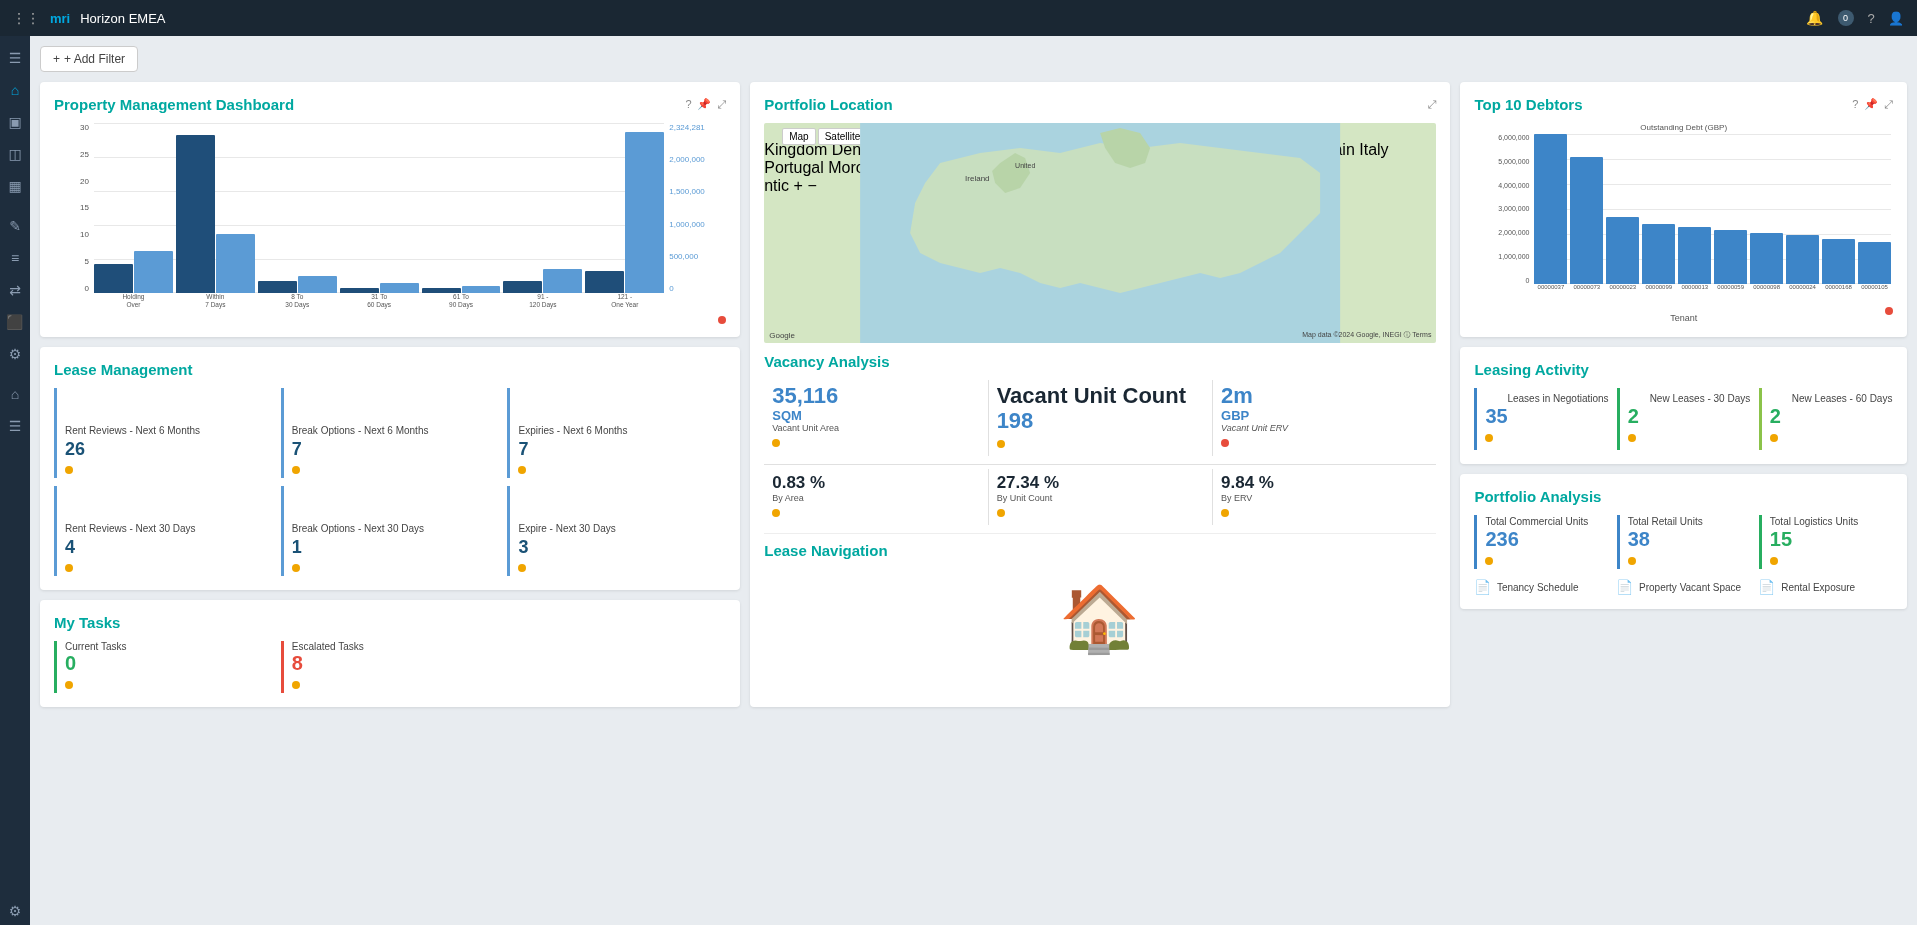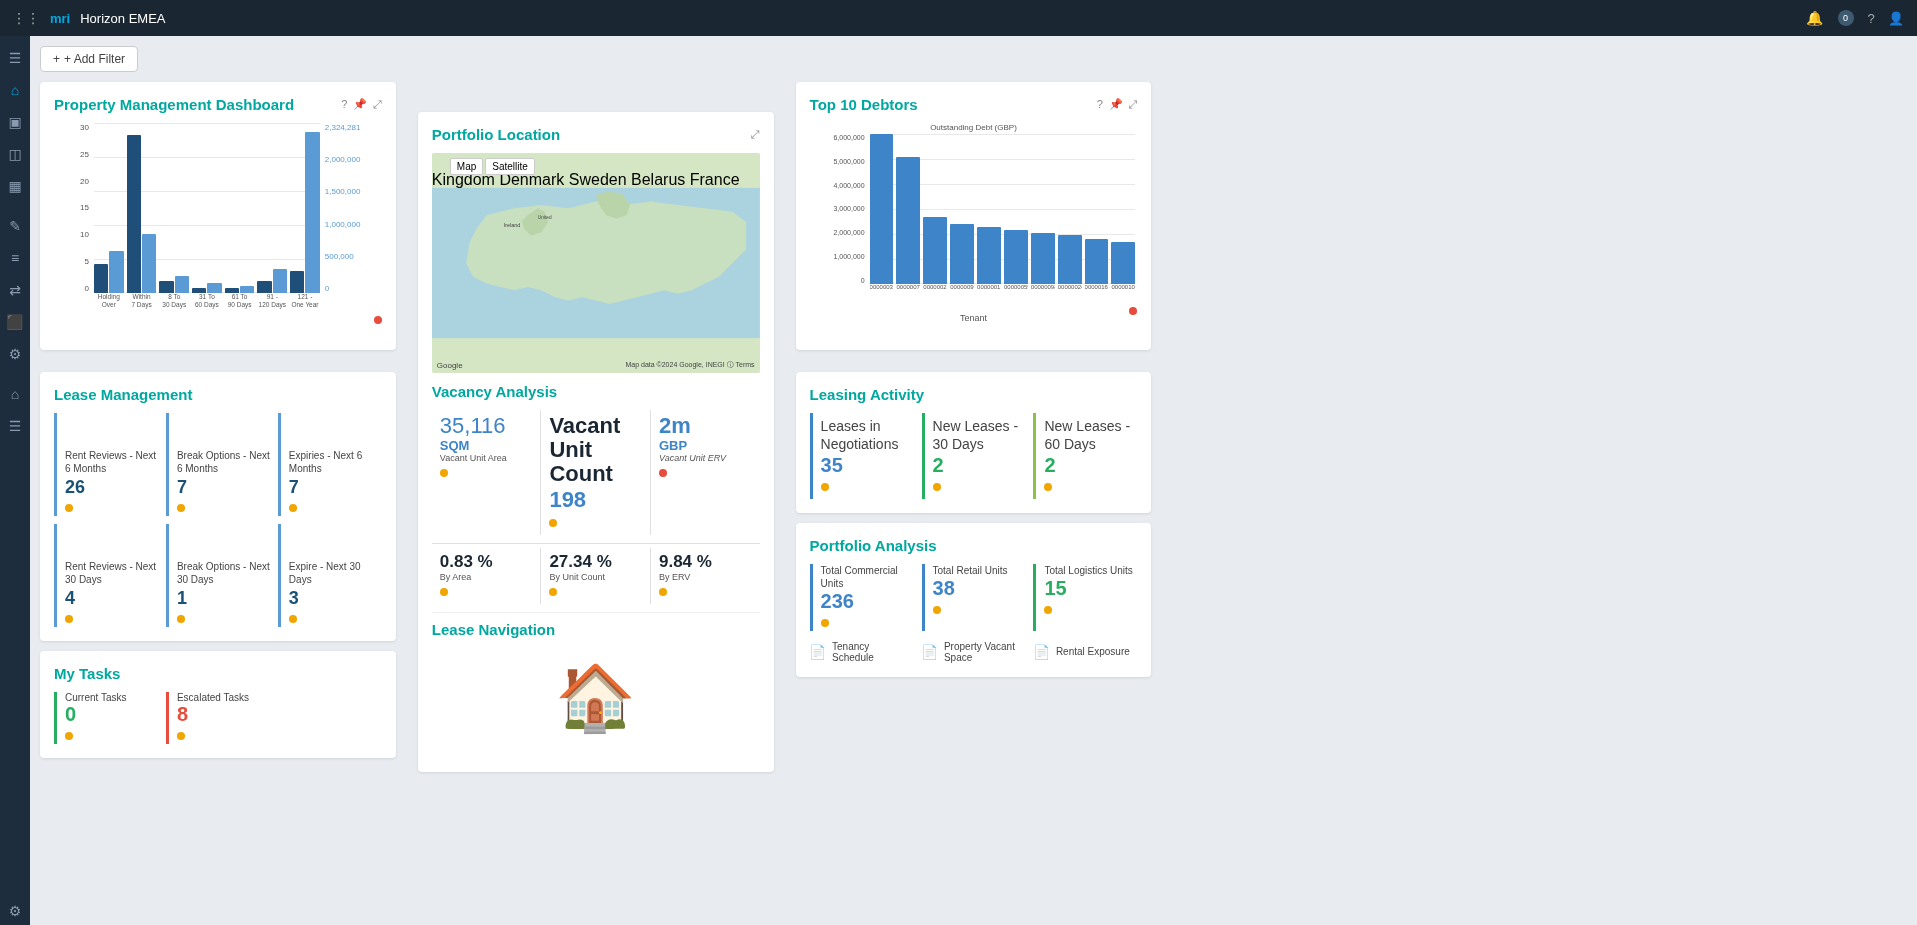--- a/index.html
+++ b/index.html
@@ -68,36 +68,36 @@
       cursor: pointer;
       color: #444;
       display: inline-flex;
       align-items: center;
       gap: 4px;
     }
 
     
     .dashboard-grid {
       display: grid;
-      grid-template-columns: 1fr 1fr 1fr 1fr 1fr;
+      grid-template-columns: 1fr 1fr;
       grid-template-rows: auto auto;
-      gap: 22px;
+      gap: 10px;
     }
 
     
     .card {
       background: #fff;
       border-radius: 4px;
       padding: 14px;
       box-shadow: 0 1px 3px rgba(0,0,0,0.1);
     }
 
     
     .pmd-card { grid-column: 1; grid-row: 1; }
-    .portfolio-card { grid-column: 2; grid-row: 1 / 3; margin-top: 30px; }
+    .portfolio-card { grid-column: 2; grid-row: 1 / 3; }
     .debtors-card { grid-column: 3; grid-row: 1; }
 
     .row2-left { grid-column: 1; grid-row: 2; display: flex; flex-direction: column; gap: 10px; }
     .row2-right { grid-column: 3; grid-row: 2; display: flex; flex-direction: column; gap: 10px; }
 
     
     .lease-grid {
       display: grid;
       grid-template-columns: 1fr 1fr 1fr;
       gap: 8px;
@@ -163,21 +163,21 @@
       min-height: 120px;
     }
 
     
     .leasing-grid {
       display: grid;
       grid-template-columns: 1fr 1fr 1fr;
       gap: 8px;
     }
     .leasing-stat { padding: 4px 0; }
-    .leasing-label { font-size: 14px; color: #444; line-height: 1.3; }
+    .leasing-label { font-size: 10px; color: #444; line-height: 1.3; margin-left: 22px; }
     .leasing-value { font-size: 20px; font-weight: bold; }
     .leasing-value.blue { color: #3d85c8; }
     .leasing-value.green { color: #27ae60; }
     .leasing-stat.border-blue { border-left: 3px solid #3d85c8; padding-left: 8px; }
     .leasing-stat.border-green { border-left: 3px solid #27ae60; padding-left: 8px; }
     .leasing-stat.border-lime { border-left: 3px solid #8bc34a; padding-left: 8px; }
 
     
     .portfolio-stats-grid {
       display: grid;
@@ -433,21 +433,21 @@
         <div style="position:absolute;bottom:3px;left:5px;font-size:8px;color:#444;">Google</div>
         <div style="position:absolute;bottom:3px;right:5px;font-size:7px;color:#444;">Map data ©2024 Google, INEGI ⓘ Terms</div>
       </line></rect></polygon></circle></polygon></circle></polygon></circle></polygon></circle></div>
 
       <div style="margin-top:8px;">
         <div class="card-header">
           <div class="card-header-title">Vacancy Analysis</div>
         </div>
         <div style="display:grid;grid-template-columns:1fr 1px 1fr 1px 1fr;gap:0;margin-bottom:8px;">
           <div style="padding:4px 8px;">
-            <div style="font-size:22px;font-weight:normal;color:#3d85c8;line-height:1.1;">35,116</div>
+            <div style="font-size:22px;font-weight:bold;color:#3d85c8;line-height:1.1;">35,116</div>
             <div style="font-size:13px;font-weight:bold;color:#3d85c8;">SQM</div>
             <div style="font-size:9px;color:#555;">Vacant Unit Area</div>
             <span class="dot-orange"></span>
           </div>
           <div style="background:#e0e0e0;width:1px;"></div>
           <div style="padding:4px 8px;">
             <div style="font-size:22px;font-weight:bold;color:#1a2733;line-height:1.1;">Vacant Unit Count</div>
             <div style="font-size:22px;font-weight:bold;color:#3d85c8;">198</div>
             <span class="dot-orange"></span>
           </div>

